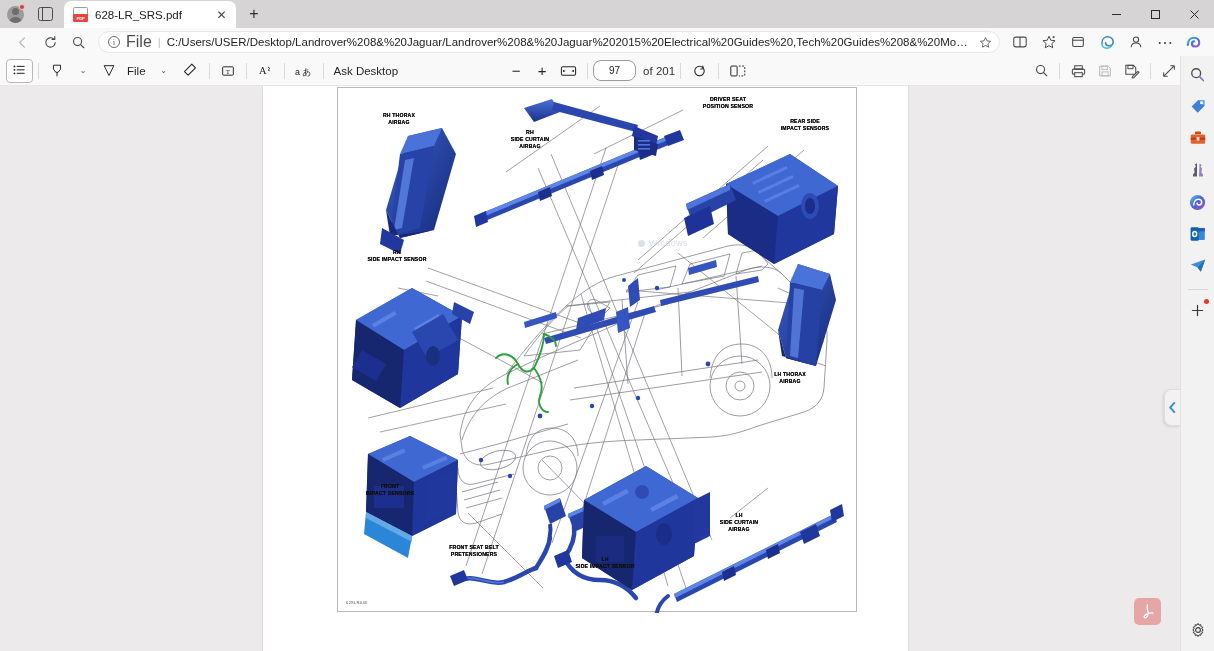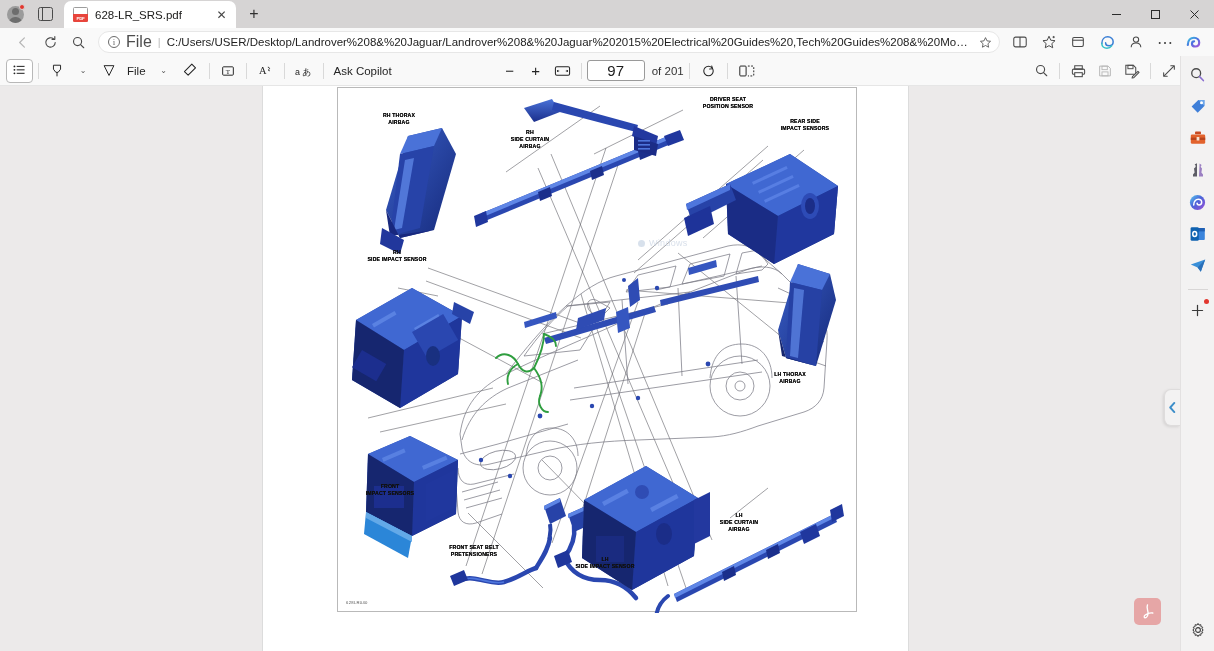--- a/index.html
+++ b/index.html
@@ -120,23 +120,23 @@
   }
   .tbtn {
     height: 24px; min-width: 26px; padding: 0 5px; border-radius: 4px;
     display: flex; align-items: center; justify-content: center; gap: 3px;
     color: #242424;
   }
   .tbtn.active { border: 1px solid #b8b8b8; background: #fff; }
   .vsep { width: 1px; height: 16px; background: #d9d9d9; margin: 0 5px; flex: 0 0 auto; }
   .chev { font-size: 8px; color: #5a5a5a; }
   .pagebox {
-    width: 58px; height: 21px; border: 1px solid #9a9a9a; border-radius: 3px;
+    width: 43px; height: 21px; border: 1px solid #9a9a9a; border-radius: 8px;
     background: #fff; display: flex; align-items: center; justify-content: center;
-    font-size: 15px; color: #1b1b1b;
+    font-size: 10px; color: #1b1b1b;
   }
   .ofpages { font-size: 11.5px; color: #333; margin-left: 7px; }
   .tb-spacer { flex: 1; }
 
   
   .docarea {
     position: absolute; left: 0; top: 86px; width: 1180px; height: 565px;
     background: #eceaea; overflow: hidden;
   }
   .page {
@@ -392,21 +392,21 @@
     <div class="vsep"></div>
 
     <div class="tbtn">
       <svg width="18" height="16" viewBox="0 0 20 18">
           <text x="0" y="13" font-size="10" fill="#242424" font-family="Liberation Sans, sans-serif">a</text>
           <text x="8" y="13" font-size="10" fill="#242424" font-family="DejaVu Sans, sans-serif">あ</text>
         </svg>
     </div>
     <div class="vsep"></div>
 
-    <div class="tbtn">Ask Copilot</div>
+    <div class="tbtn">Ask Desktop</div>
 
     <div style="width:100px"></div>
 
     <div class="tbtn" style="font-size:15px">−</div>
     <div class="tbtn" style="font-size:15px">+</div>
     <div class="tbtn">
       <svg width="17" height="14" viewBox="0 0 18 14">
           <rect x="1.5" y="2.5" width="15" height="9" rx="1.5" fill="none" stroke="#242424" stroke-width="1.1"></rect>
           <path d="M5.5 7 L3.5 7 M4.4 5.9 L3.3 7 L4.4 8.1" stroke="#242424" stroke-width="1" fill="none"></path>
           <path d="M12.5 7 L14.5 7 M13.6 5.9 L14.7 7 L13.6 8.1" stroke="#242424" stroke-width="1" fill="none"></path>

